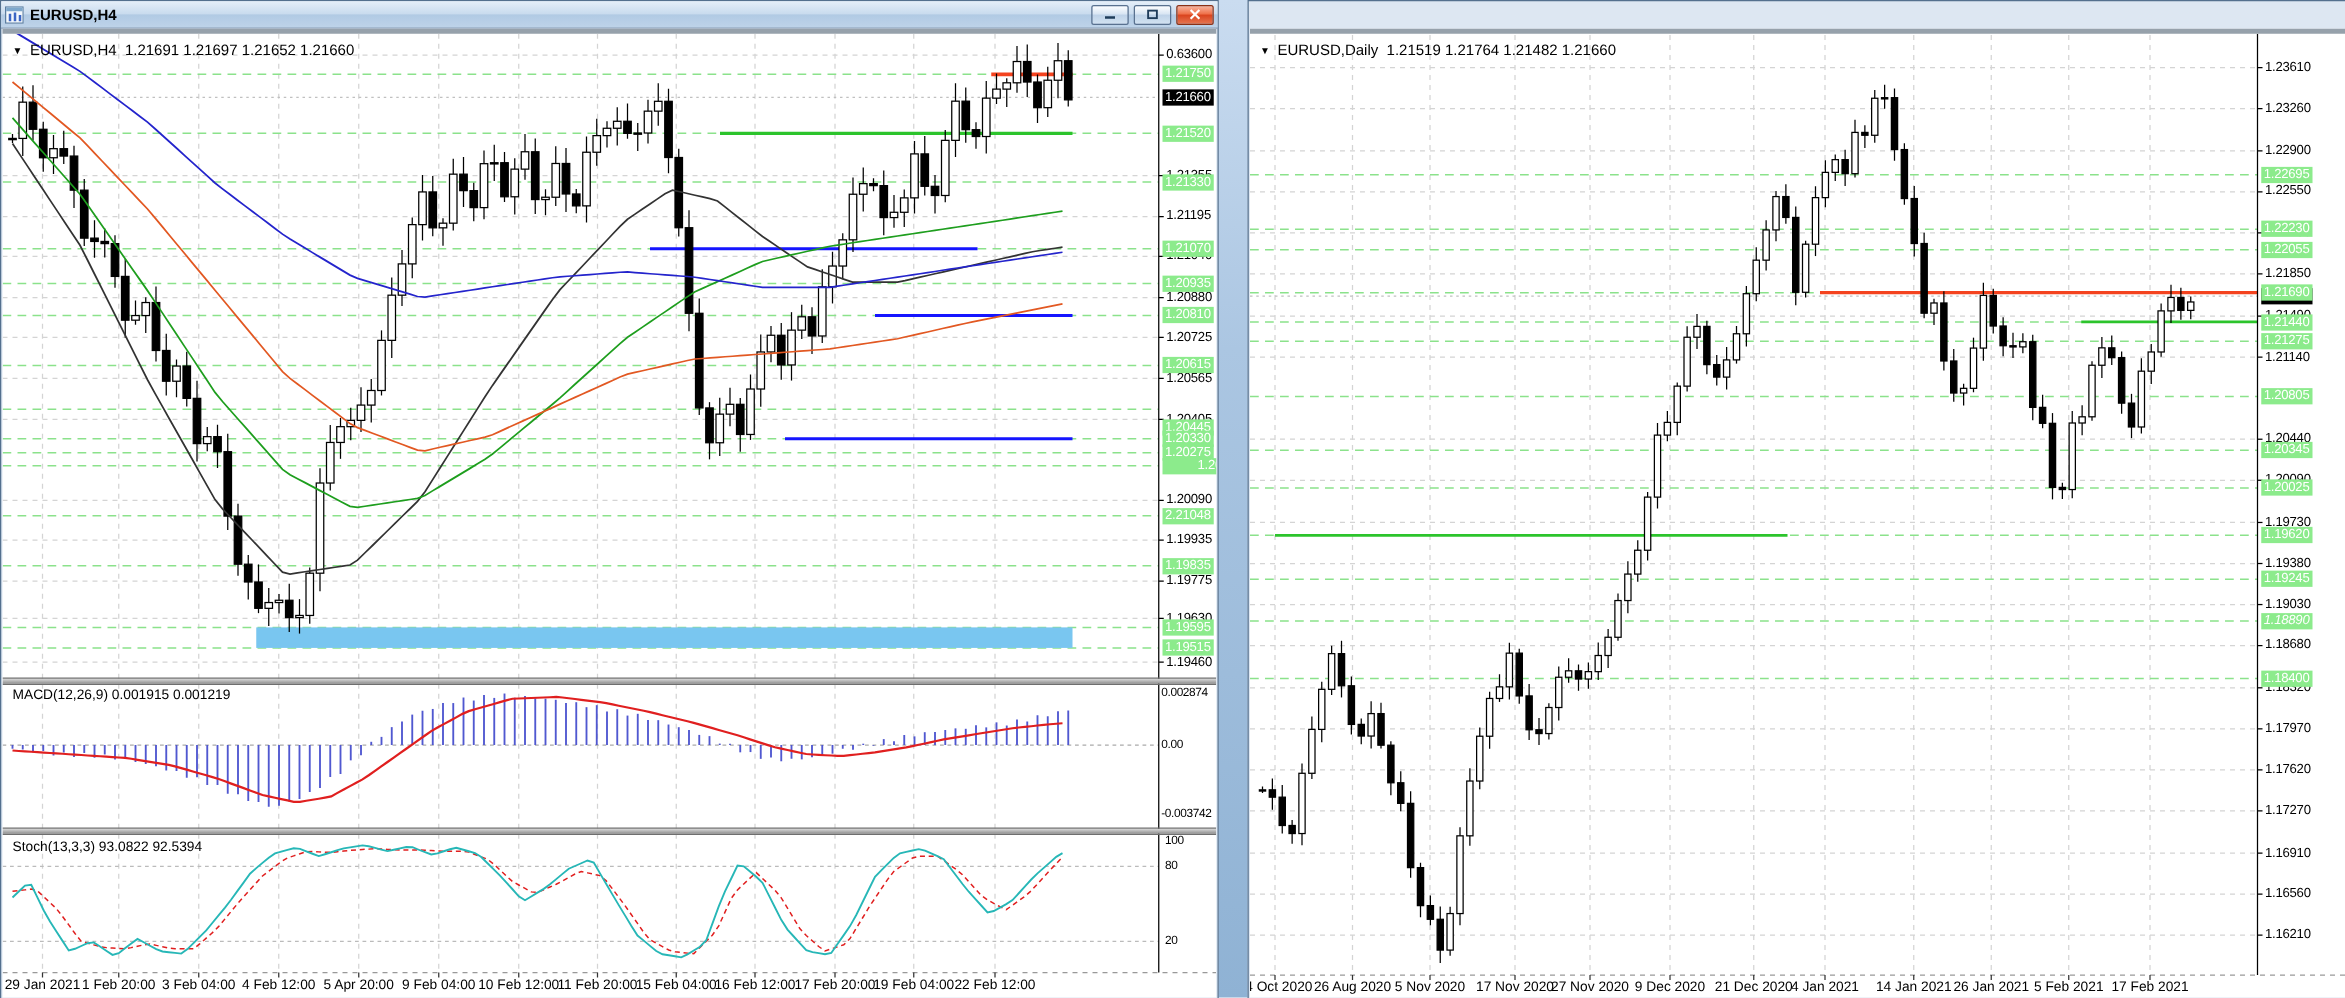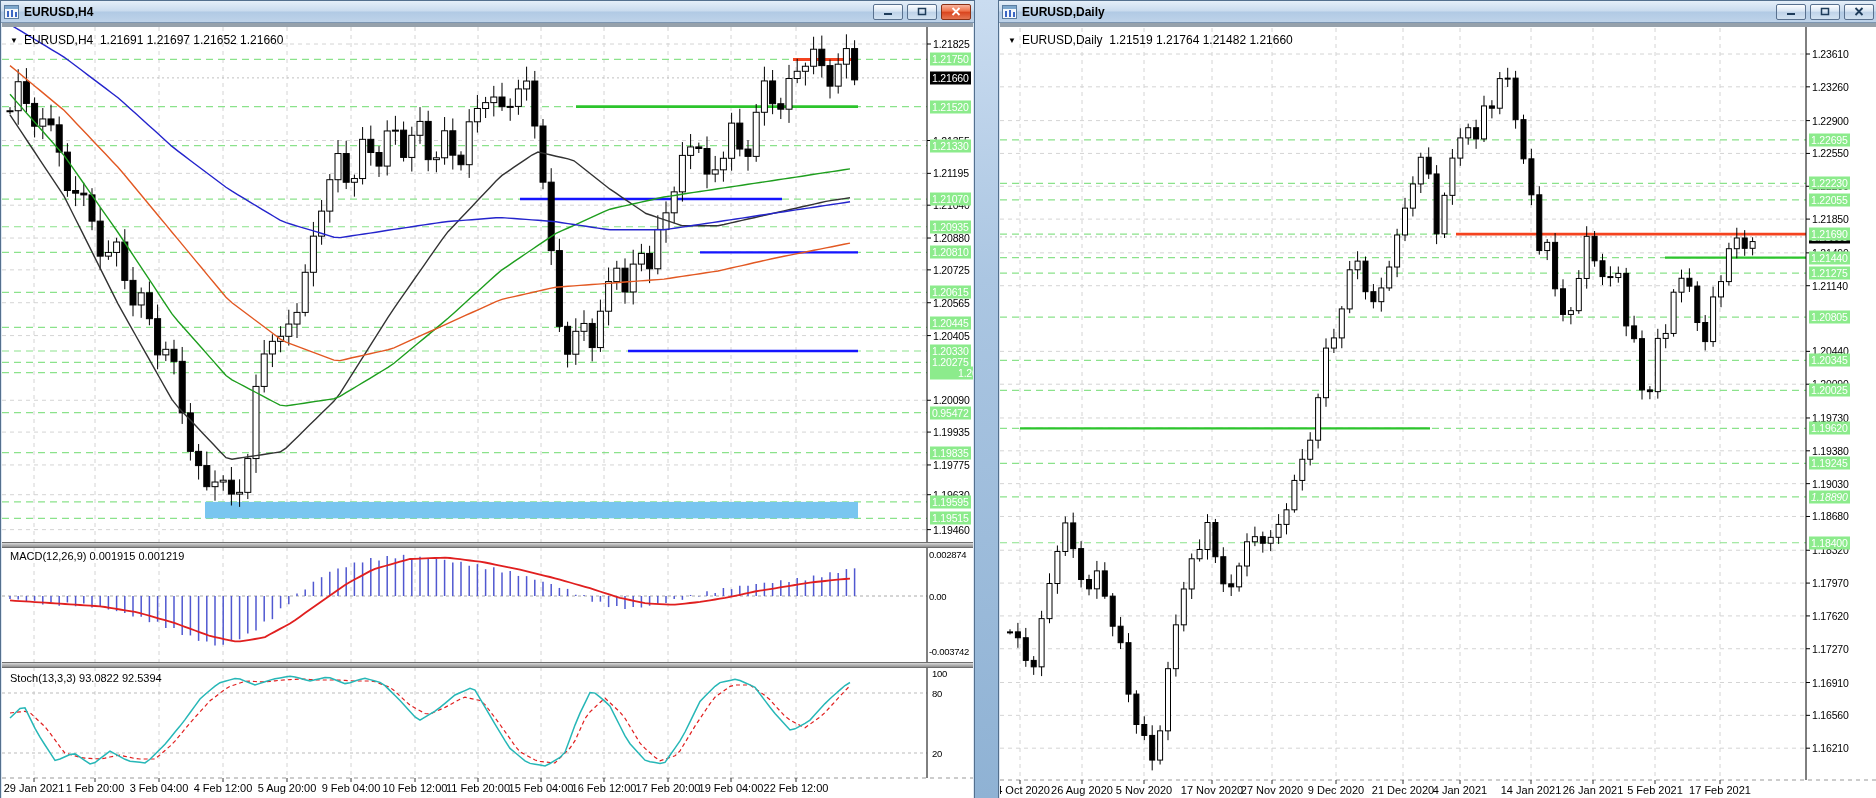--- a/index.html
+++ b/index.html
@@ -483,92 +483,66 @@
     <div class="ind-label" style="left:8px;top:523px">MACD(12,26,9) 0.001915 0.001219</div>
     <div class="ind-label" style="left:8px;top:645px">Stoch(13,3,3) 93.0822 92.5394</div>
     <div class="scale-label" style="left:927px;top:527px">0.002874</div>
     <div class="scale-label" style="left:927px;top:569px">0.00</div>
     <div class="scale-label" style="left:927px;top:624px">-0.003742</div>
     <div class="scale-label" style="left:930px;top:646px">100</div>
     <div class="scale-label" style="left:930px;top:666px">80</div>
     <div class="scale-label" style="left:930px;top:726px">20</div>
     <div class="pane-sep" style="top:515px"></div>
     <div class="pane-sep" style="top:635px"></div>
-  <div class="price-label" style="left: 931px; top: 17px;">1.21825</div>
+  <div class="price-label" style="left: 931px; top: 17px;">0.63600</div>
       <div class="price-label" style="left: 931px; top: 113.509px;">1.21355</div>
       <div class="price-label" style="left: 931px; top: 146.363px;">1.21195</div>
       <div class="price-label" style="left: 931px; top: 178.191px;">1.21040</div>
       <div class="price-label" style="left: 931px; top: 211.045px;">1.20880</div>
       <div class="price-label" style="left: 931px; top: 242.873px;">1.20725</div>
       <div class="price-label" style="left: 931px; top: 275.727px;">1.20565</div>
       <div class="price-label" style="left: 931px; top: 308.581px;">1.20405</div>
       <div class="price-label" style="left: 931px; top: 373.263px;">1.20090</div>
       <div class="price-label" style="left: 931px; top: 405.09px;">1.19935</div>
       <div class="price-label" style="left: 931px; top: 437.945px;">1.19775</div>
       <div class="price-label" style="left: 931px; top: 467.719px;">1.19630</div>
       <div class="price-label" style="left: 931px; top: 502.626px;">1.19460</div>
       <div class="price-label cur" style="left: 928px; top: 50.8809px;">1.21660</div>
       <div class="price-label green" style="left: 928px; top: 32.4004px;">1.21750</div>
       <div class="price-label green" style="left: 928px; top: 79.6283px;">1.21520</div>
       <div class="price-label green" style="left: 928px; top: 118.643px;">1.21330</div>
       <div class="price-label green" style="left: 928px; top: 172.031px;">1.21070</div>
       <div class="price-label green" style="left: 928px; top: 199.752px;">1.20935</div>
       <div class="price-label green" style="left: 928px; top: 225.419px;">1.20810</div>
       <div class="price-label green" style="left: 928px; top: 265.46px;">1.20615</div>
-      <div class="price-label green" style="left: 928px; top: 296px;">1.20445</div>
+      <div class="price-label green" style="left: 928px; top: 315px;">1.20445</div>
       <div class="price-label green" style="left: 928px; top: 323.982px;">1.20330</div>
       <div class="price-label green" style="left: 928px; top: 335.275px;">1.20275</div>
       <div class="price-label green" style="left: 928px; top: 345.542px; padding-left: 28px;">1.20225</div>
-      <div class="price-label green" style="left: 928px; top: 385.583px;">0.95472</div>
+      <div class="price-label green" style="left: 928px; top: 385.583px;">2.21048</div>
       <div class="price-label green" style="left: 928px; top: 425.624px;">1.19835</div>
       <div class="price-label green" style="left: 928px; top: 474.906px;">1.19595</div>
       <div class="price-label green" style="left: 928px; top: 491.333px;">1.19515</div>
       <div class="date-label" style="left: 32px; top: 755px;">29 Jan 2021</div>
       <div class="date-label" style="left: 93px; top: 755px;">1 Feb 20:00</div>
       <div class="date-label" style="left: 157px; top: 755px;">3 Feb 04:00</div>
       <div class="date-label" style="left: 221px; top: 755px;">4 Feb 12:00</div>
-      <div class="date-label" style="left: 285px; top: 755px;">5 Aug 20:00</div>
+      <div class="date-label" style="left: 285px; top: 755px;">5 Apr 20:00</div>
       <div class="date-label" style="left: 349px; top: 755px;">9 Feb 04:00</div>
       <div class="date-label" style="left: 413px; top: 755px;">10 Feb 12:00</div>
       <div class="date-label" style="left: 476px; top: 755px;">11 Feb 20:00</div>
       <div class="date-label" style="left: 539px; top: 755px;">15 Feb 04:00</div>
       <div class="date-label" style="left: 602px; top: 755px;">16 Feb 12:00</div>
       <div class="date-label" style="left: 666px; top: 755px;">17 Feb 20:00</div>
       <div class="date-label" style="left: 729px; top: 755px;">19 Feb 04:00</div>
       <div class="date-label" style="left: 794px; top: 755px;">22 Feb 12:00</div>
     </div>
 </div>
 
 <div class="mt-window" id="win-daily">
-  <div class="titlebar">
-    <svg width="15" height="14">
-      <rect x="0.5" y="0.5" width="14" height="13" fill="#f4f8fc" stroke="#5b7da0"></rect>
-      <rect x="1" y="1" width="13" height="3" fill="#7da7cc"></rect>
-      <rect x="3" y="6" width="2" height="6" fill="#3b66c4"></rect>
-      <rect x="7" y="5" width="2" height="7" fill="#3b66c4"></rect>
-      <rect x="11" y="7" width="2" height="5" fill="#3b66c4"></rect>
-    </svg>
-    <span class="title-text">EURUSD,Daily</span>
-    <div class="tb-spacer"></div>
-    <div class="win-btn">
-      <svg width="10" height="9">
-          <line x1="1" y1="7" x2="9" y2="7" stroke="#1e3c5a" stroke-width="2"></line>
-        </svg>
-    </div>
-    <div class="win-btn">
-      <svg width="10" height="9">
-          <rect x="1.5" y="1.5" width="7" height="6" fill="none" stroke="#1e3c5a" stroke-width="1.5"></rect>
-        </svg>
-    </div>
-    <div class="win-btn">
-      <svg width="10" height="9">
-          <path d="M1.5 1 L8.5 8 M8.5 1 L1.5 8" stroke="#1e3c5a" stroke-width="1.8"></path>
-        </svg>
-    </div>
-  </div>
   <div class="client" id="client-daily">
     <svg id="svg-daily" width="876" height="771">
         <line x1="20" y1="1" x2="20" y2="753" stroke="#d4d4d4" stroke-dasharray="4 4"></line>
         <line x1="82" y1="1" x2="82" y2="753" stroke="#d4d4d4" stroke-dasharray="4 4"></line>
         <line x1="144" y1="1" x2="144" y2="753" stroke="#d4d4d4" stroke-dasharray="4 4"></line>
         <line x1="212" y1="1" x2="212" y2="753" stroke="#d4d4d4" stroke-dasharray="4 4"></line>
         <line x1="272" y1="1" x2="272" y2="753" stroke="#d4d4d4" stroke-dasharray="4 4"></line>
         <line x1="336" y1="1" x2="336" y2="753" stroke="#d4d4d4" stroke-dasharray="4 4"></line>
         <line x1="403" y1="1" x2="403" y2="753" stroke="#d4d4d4" stroke-dasharray="4 4"></line>
         <line x1="460" y1="1" x2="460" y2="753" stroke="#d4d4d4" stroke-dasharray="4 4"></line>

